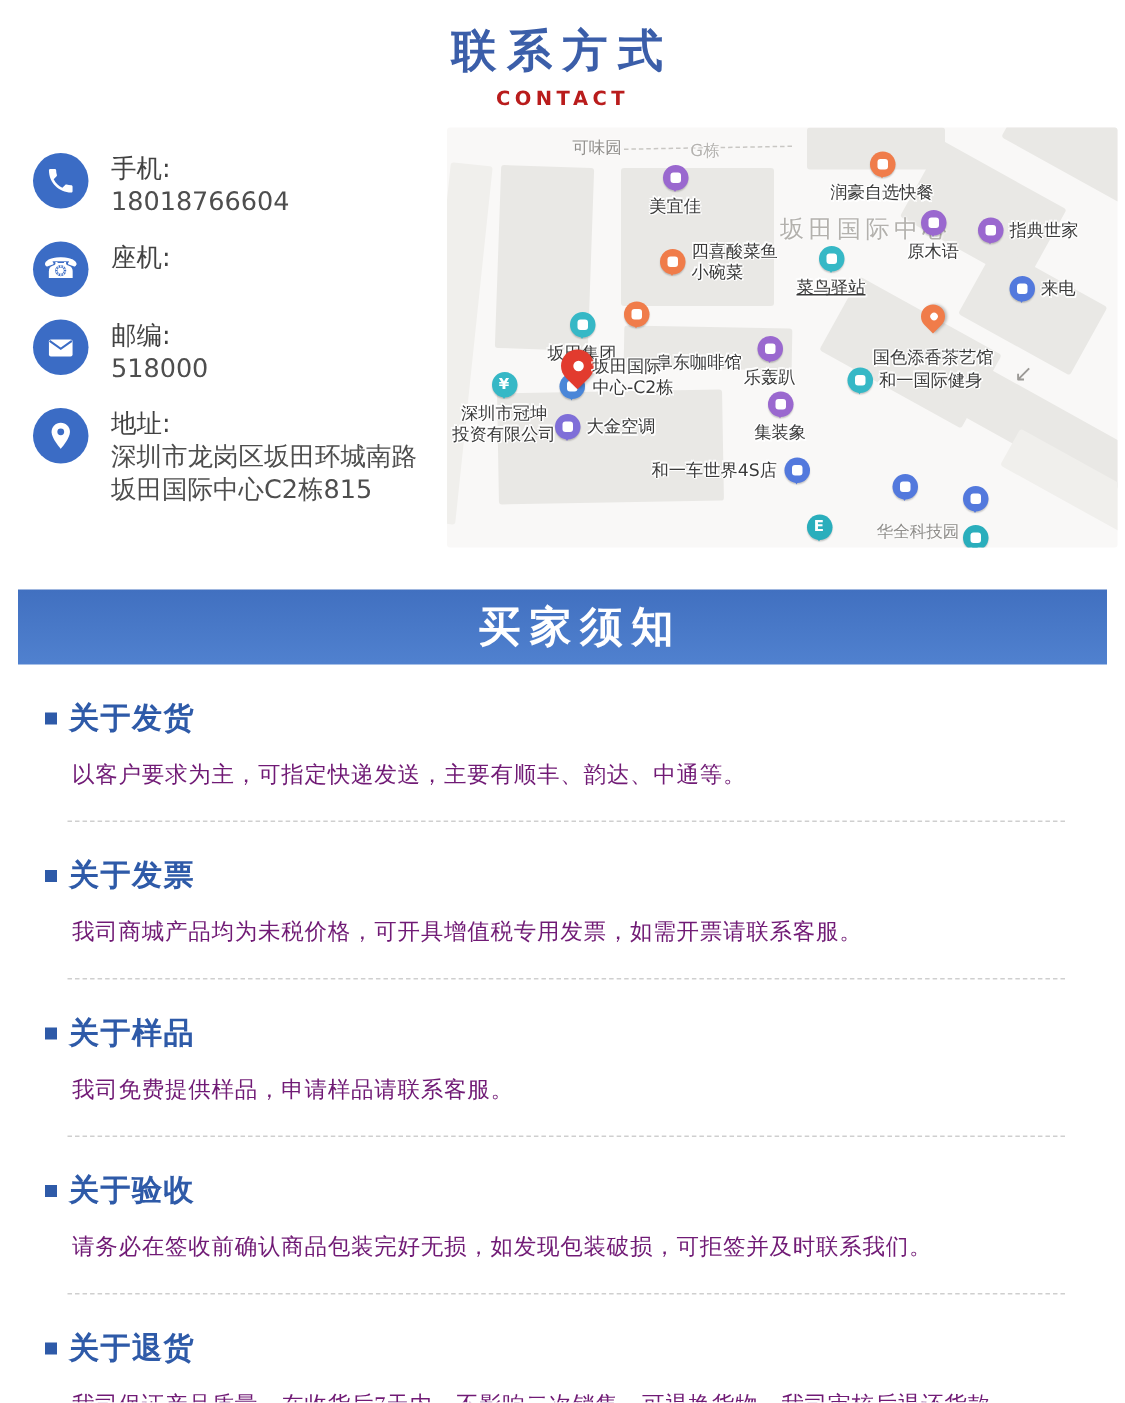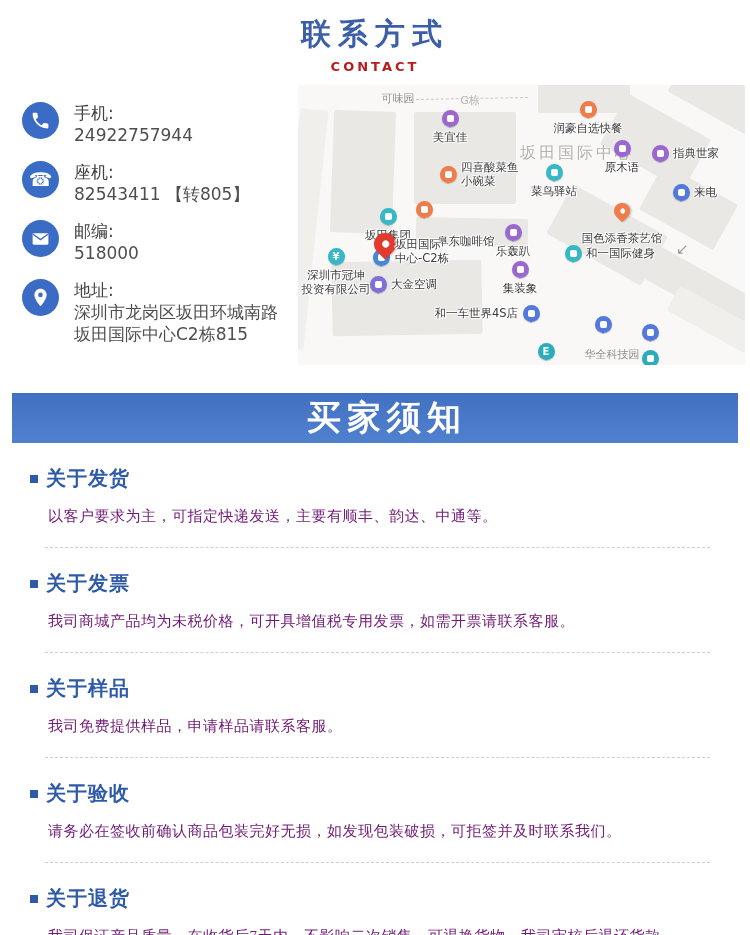--- a/index.html
+++ b/index.html
@@ -50,21 +50,21 @@
   .pin .hole { background:#fff; border-radius:50%; }
   .pin.red { width:22px; height:22px; background:#e23b2e; }
   .pin.red .hole { width:7px; height:7px; }
   .pin.org { width:16px; height:16px; background:#f07c4a; }
   .pin.org .hole { width:5px; height:5px; }
   .compass { position:absolute; color:#9b9996; font-size:15px; }
 
   
   .banner { position:absolute; top:393px; left:12px; right:12px; height:50px;
     background:linear-gradient(180deg,#4170c0,#5081cf); display:flex; align-items:center; justify-content:center; }
-  .banner span { color:#fff; font-size:34px; font-weight:bold; letter-spacing:6px;margin-left:24px; }
+  .banner span { color:#fff; font-size:28px; font-weight:bold; letter-spacing:6px;margin-left:24px; }
 
   
   .notice { position:absolute; top:457px; left:0; right:0; }
   .sec { padding:8px 40px 0 30px;font-family:Liberation Serif, serif; }
   .sec-head { display:flex; align-items:center; }
   .bullet { width:8px; height:8px; background:#2e5aa8; margin-right:8px; }
   .sec-title { font-size:20px; font-weight:bold; color:#2e5aa8; letter-spacing:1px; }
   .sec-body { margin:15px 0 0 18px; font-size:15px; color:#701a75; letter-spacing:.5px; }
   .divider { margin:21px 0 14px 15px; border-bottom:1px dashed #cfcfcf; }
 </style>
@@ -79,29 +79,28 @@
   <div class="contact">
 
     <div class="c-item">
       <div class="c-ico">
         <svg viewBox="0 0 24 24">
             <path fill="#fff" d="M6.62 10.79c1.44 2.83 3.76 5.14 6.59 6.59l2.2-2.21c.27-.27.67-.36 1.02-.24 1.12.37 2.33.57 3.57.57.55 0 1 .45 1 1V20c0 .55-.45 1-1 1-9.39 0-17-7.61-17-17 0-.55.45-1 1-1h3.5c.55 0 1 .45 1 1 0 1.25.2 2.45.57 3.57.11.35.03.74-.25 1.02l-2.2 2.2z"></path>
           </svg>
       </div>
       <div class="c-txt">
         <div>手机:</div>
-        <div class="c-val">24922757944</div>
+        <div class="c-val">18018766604</div>
       </div>
     </div>
 
     <div class="c-item">
       <div class="c-ico">☎</div>
       <div class="c-txt">
         <div>座机:</div>
-        <div class="c-val">82543411 【转805】</div>
       </div>
     </div>
 
     <div class="c-item">
       <div class="c-ico">
         <svg viewBox="0 0 24 24">
             <rect x="3" y="6" width="18" height="13" rx="1.5" fill="#fff"></rect>
             <path d="M3.5 7.2l8.5 6 8.5-6" stroke="#3b6cc5" stroke-width="1.6" fill="none"></path>
           </svg>
       </div>
@@ -175,21 +174,21 @@
         <div class="mk" style="--c: #f07c4a; left: 141.5px; top: 80.5px;">
           <span class="ic"></span>
         </div>
         <div class="mk-label vmid" style="left: 163px; top: 89px;">
           <div>四喜酸菜鱼</div>
           <div>小碗菜</div>
         </div>
         <div class="mk" style="--c: #36b8c6; left: 247.5px; top: 78.5px;">
           <span class="ic"></span>
         </div>
-        <div class="mk-label center" style="left: 256px; top: 99px;">
+        <div class="mk-label center" style="left: 256px; top: 99px; text-decoration: underline;">
           <div>菜鸟驿站</div>
         </div>
         <div class="mk" style="--c: #5379dd; left: 374.5px; top: 98.5px;">
           <span class="ic"></span>
         </div>
         <div class="mk-label vmid" style="left: 396px; top: 107px;">
           <div>来电</div>
         </div>
         <div class="mk" style="--c: #f07c4a; left: 117.5px; top: 115.5px;">
           <span class="ic"></span>

